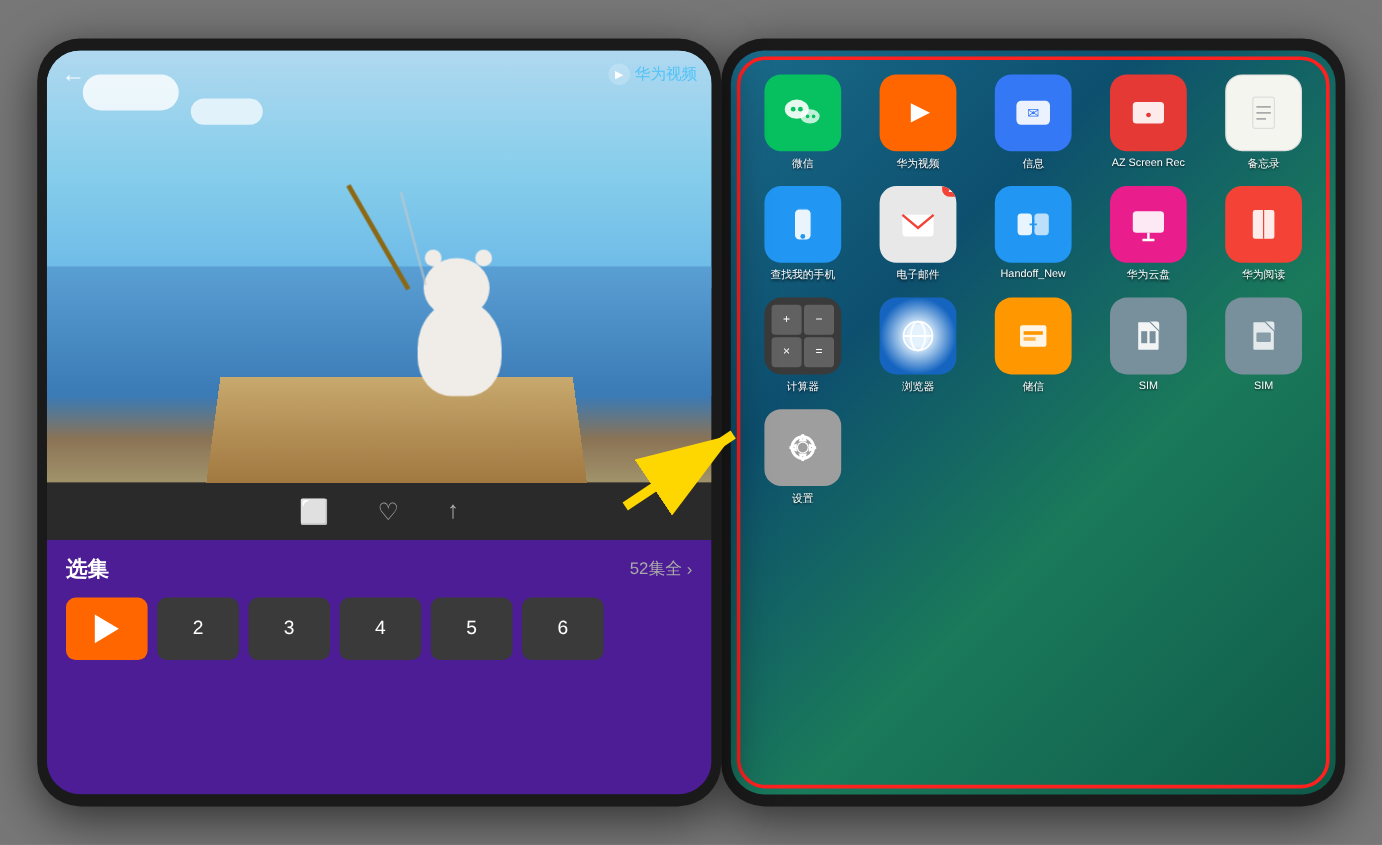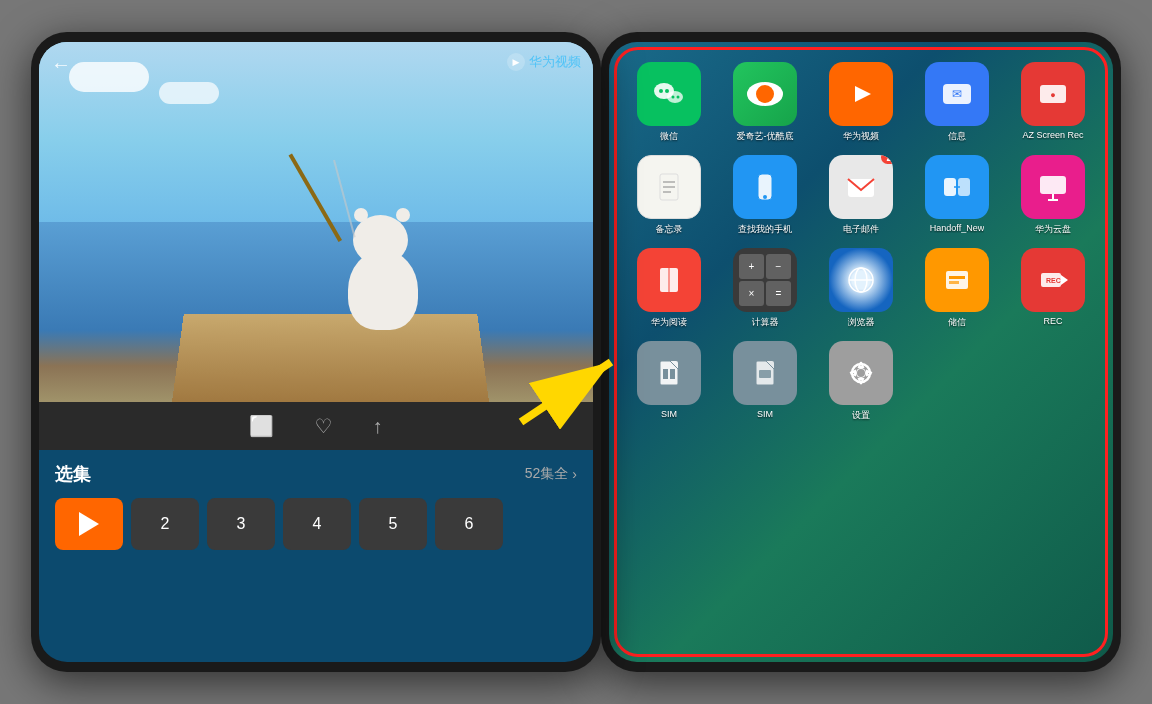--- a/index.html
+++ b/index.html
@@ -232,21 +232,21 @@
     }
 
     .ctrl-icon {
       color: #aaa;
       font-size: 20px;
     }
 
     
     .episode-section {
       flex: 1;
-      background: #0c4a6e;
+      background: #4c1d95;
       padding: 12px 16px 8px;
     }
 
     .episode-header {
       display: flex;
       align-items: center;
       justify-content: space-between;
       margin-bottom: 12px;
     }
 
@@ -550,30 +550,20 @@
                   <circle cx="10" cy="15" r="2" fill="#07c160"></circle>
                   <circle cx="16" cy="15" r="2" fill="#07c160"></circle>
                   <ellipse cx="24" cy="21" rx="8" ry="6" fill="white" opacity="0.75"></ellipse>
                   <circle cx="22" cy="21" r="1.5" fill="#07c160"></circle>
                   <circle cx="27" cy="21" r="1.5" fill="#07c160"></circle>
                 </svg>
             </div>
             <span class="app-label">微信</span>
           </div>
 
-          <div class="app-item">
-            <div class="app-icon" style="background: linear-gradient(135deg, #22c55e, #16a34a);">
-              <div class="iqiyi-inner">
-                  <div class="iqiyi-eye">
-                    <div class="iqiyi-pupil"></div>
-                  </div>
-                </div>
-            </div>
-            <span class="app-label">爱奇艺-优酷底</span>
-          </div>
 
           <div class="app-item">
             <div class="app-icon icon-huawei-video" style="background: #ff6600; display:flex;align-items:center;justify-content:center;">
               <svg width="32" height="32" viewBox="0 0 32 32">
                   <polygon points="10,8 26,16 10,24" fill="white"></polygon>
                 </svg>
             </div>
             <span class="app-label">华为视频</span>
           </div>
 
@@ -689,30 +679,20 @@
             <div class="app-icon icon-storage">
               <svg width="34" height="34" viewBox="0 0 34 34">
                   <rect x="6" y="8" width="22" height="18" rx="2" fill="white" opacity="0.9"></rect>
                   <rect x="9" y="13" width="16" height="3" fill="#ff9800"></rect>
                   <rect x="9" y="18" width="10" height="3" fill="#ff9800" opacity="0.7"></rect>
                 </svg>
             </div>
             <span class="app-label">储信</span>
           </div>
 
-          <div class="app-item">
-            <div class="app-icon icon-rec">
-              <svg width="34" height="34" viewBox="0 0 34 34">
-                  <rect x="5" y="10" width="20" height="14" rx="2" fill="white" opacity="0.9"></rect>
-                  <polygon points="25,12 32,17 25,22" fill="white"></polygon>
-                  <text x="10" y="20" font-size="7" fill="#e53935" font-weight="bold">REC</text>
-                </svg>
-            </div>
-            <span class="app-label">REC</span>
-          </div>
 
           <div class="app-item">
             <div class="app-icon icon-sim">
               <svg width="34" height="34" viewBox="0 0 34 34">
                   <rect x="8" y="5" width="18" height="24" rx="2" fill="white" opacity="0.9"></rect>
                   <rect x="11" y="13" width="5" height="10" fill="#78909c"></rect>
                   <rect x="18" y="13" width="5" height="10" fill="#78909c"></rect>
                   <polygon points="8,5 18,5 26,13 26,29 8,29" fill="none" stroke="#78909c" stroke-width="1"></polygon>
                 </svg>
             </div>

